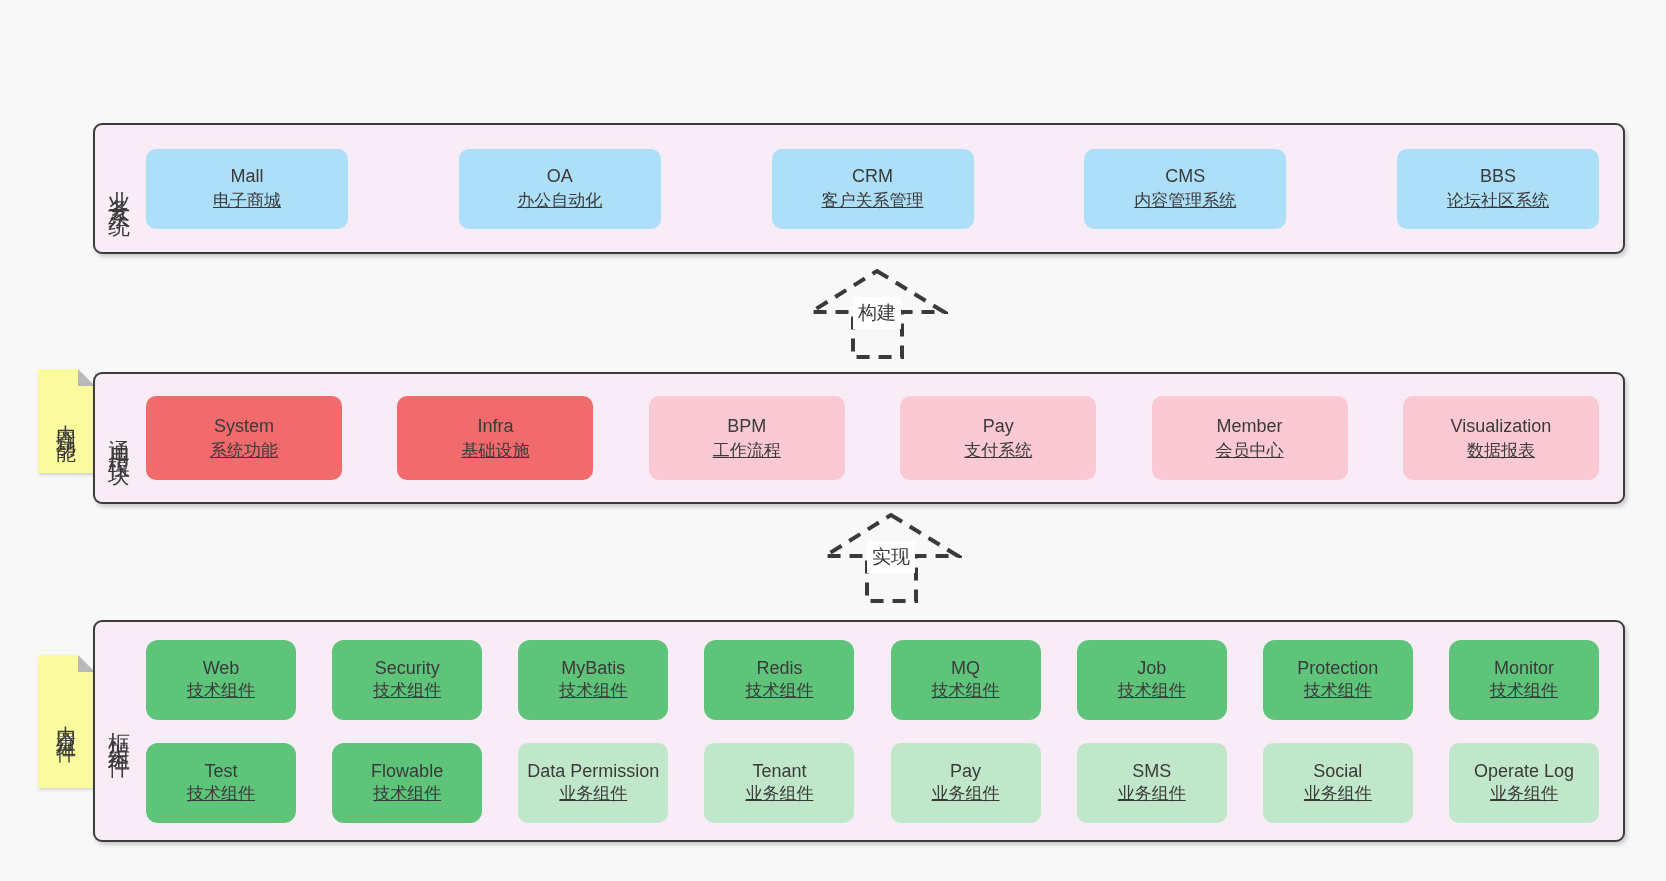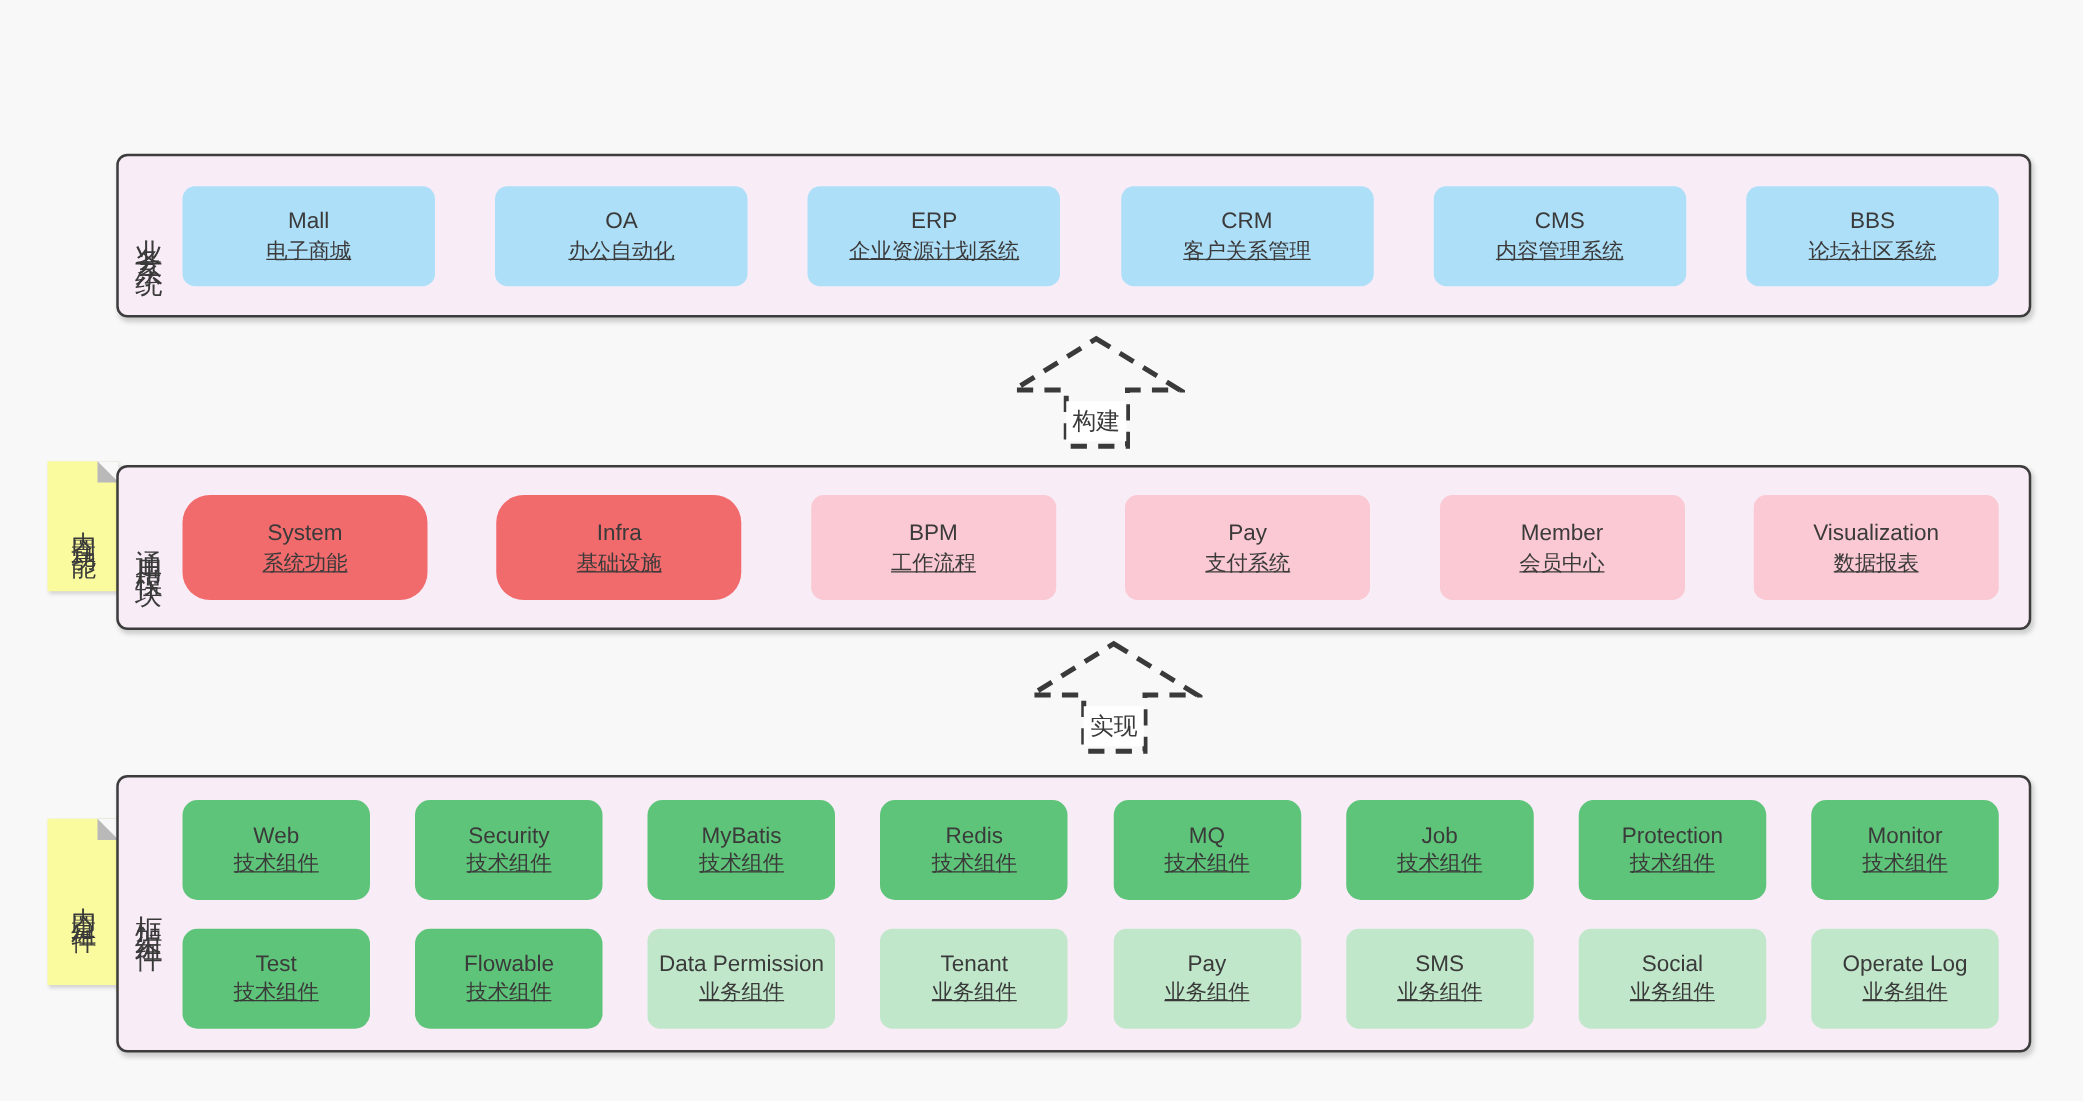--- a/index.html
+++ b/index.html
@@ -41,21 +41,21 @@
     border-radius:10px;
     display:flex;flex-direction:column;justify-content:center;align-items:center;
     text-align:center;line-height:1.38;box-sizing:border-box;padding:4px 6px;
   }
   #panel-business .box{width:202px;height:80px;}
   #panel-modules .box{width:196px;height:84px;}
   #panel-components .box{width:150px;height:80px;line-height:1.28;}
   .box-title{font-size:18px;}
   .box-sub{font-size:17px;text-decoration:underline;}
   .box.blue{background:var(--blue,#aedff8);}
-  .box.red{background:var(--red,#f16a6c);border-radius:22px;}
+  .box.red{background:var(--red,#f16a6c);}
   .box.pink{background:var(--pink,#fac9d3);}
   .box.green{background:var(--green,#5ec479);border-radius:12px;}
   .box.light-green{background:var(--light-green,#c0e7ca);}
   
   .sticky{
     position:absolute;left:38px;width:57px;
     background:var(--sticky-yellow,#fafa9e);
     z-index:1;display:flex;align-items:center;justify-content:center;
     box-shadow:1px 2px 3px rgba(0,0,0,.15);
   }
@@ -70,40 +70,36 @@
     writing-mode:vertical-rl;text-orientation:upright;
     font-size:20px;letter-spacing:6px;line-height:1;
   }
   
   .arrow{position:absolute;width:142px;height:95px;z-index:1;}
   #arrow-build{left:806px;top:266px;}
   #arrow-implement{left:820px;top:510px;}
   .arrow svg{position:absolute;left:0;top:0;}
   .arrow-label{
     position:absolute;left:50%;top:47px;transform:translate(-50%,-50%);
-    background:#ffffff;padding:3px 5px;font-size:19px;white-space:nowrap;margin-top:24px;
+    background:#ffffff;padding:3px 5px;font-size:19px;white-space:nowrap;
   }
 </style>
 </head>
 <body>
 
 <section class="panel" id="panel-business">
   <div class="panel-label">业务系统</div>
   <div class="boxes">
       <div class="box blue">
         <div class="box-title">Mall</div>
         <div class="box-sub">电子商城</div>
       </div>
       <div class="box blue">
         <div class="box-title">OA</div>
         <div class="box-sub">办公自动化</div>
-      </div>
-      <div class="box blue">
-        <div class="box-title">ERP</div>
-        <div class="box-sub">企业资源计划系统</div>
       </div>
       <div class="box blue">
         <div class="box-title">CRM</div>
         <div class="box-sub">客户关系管理</div>
       </div>
       <div class="box blue">
         <div class="box-title">CMS</div>
         <div class="box-sub">内容管理系统</div>
       </div>
       <div class="box blue">

